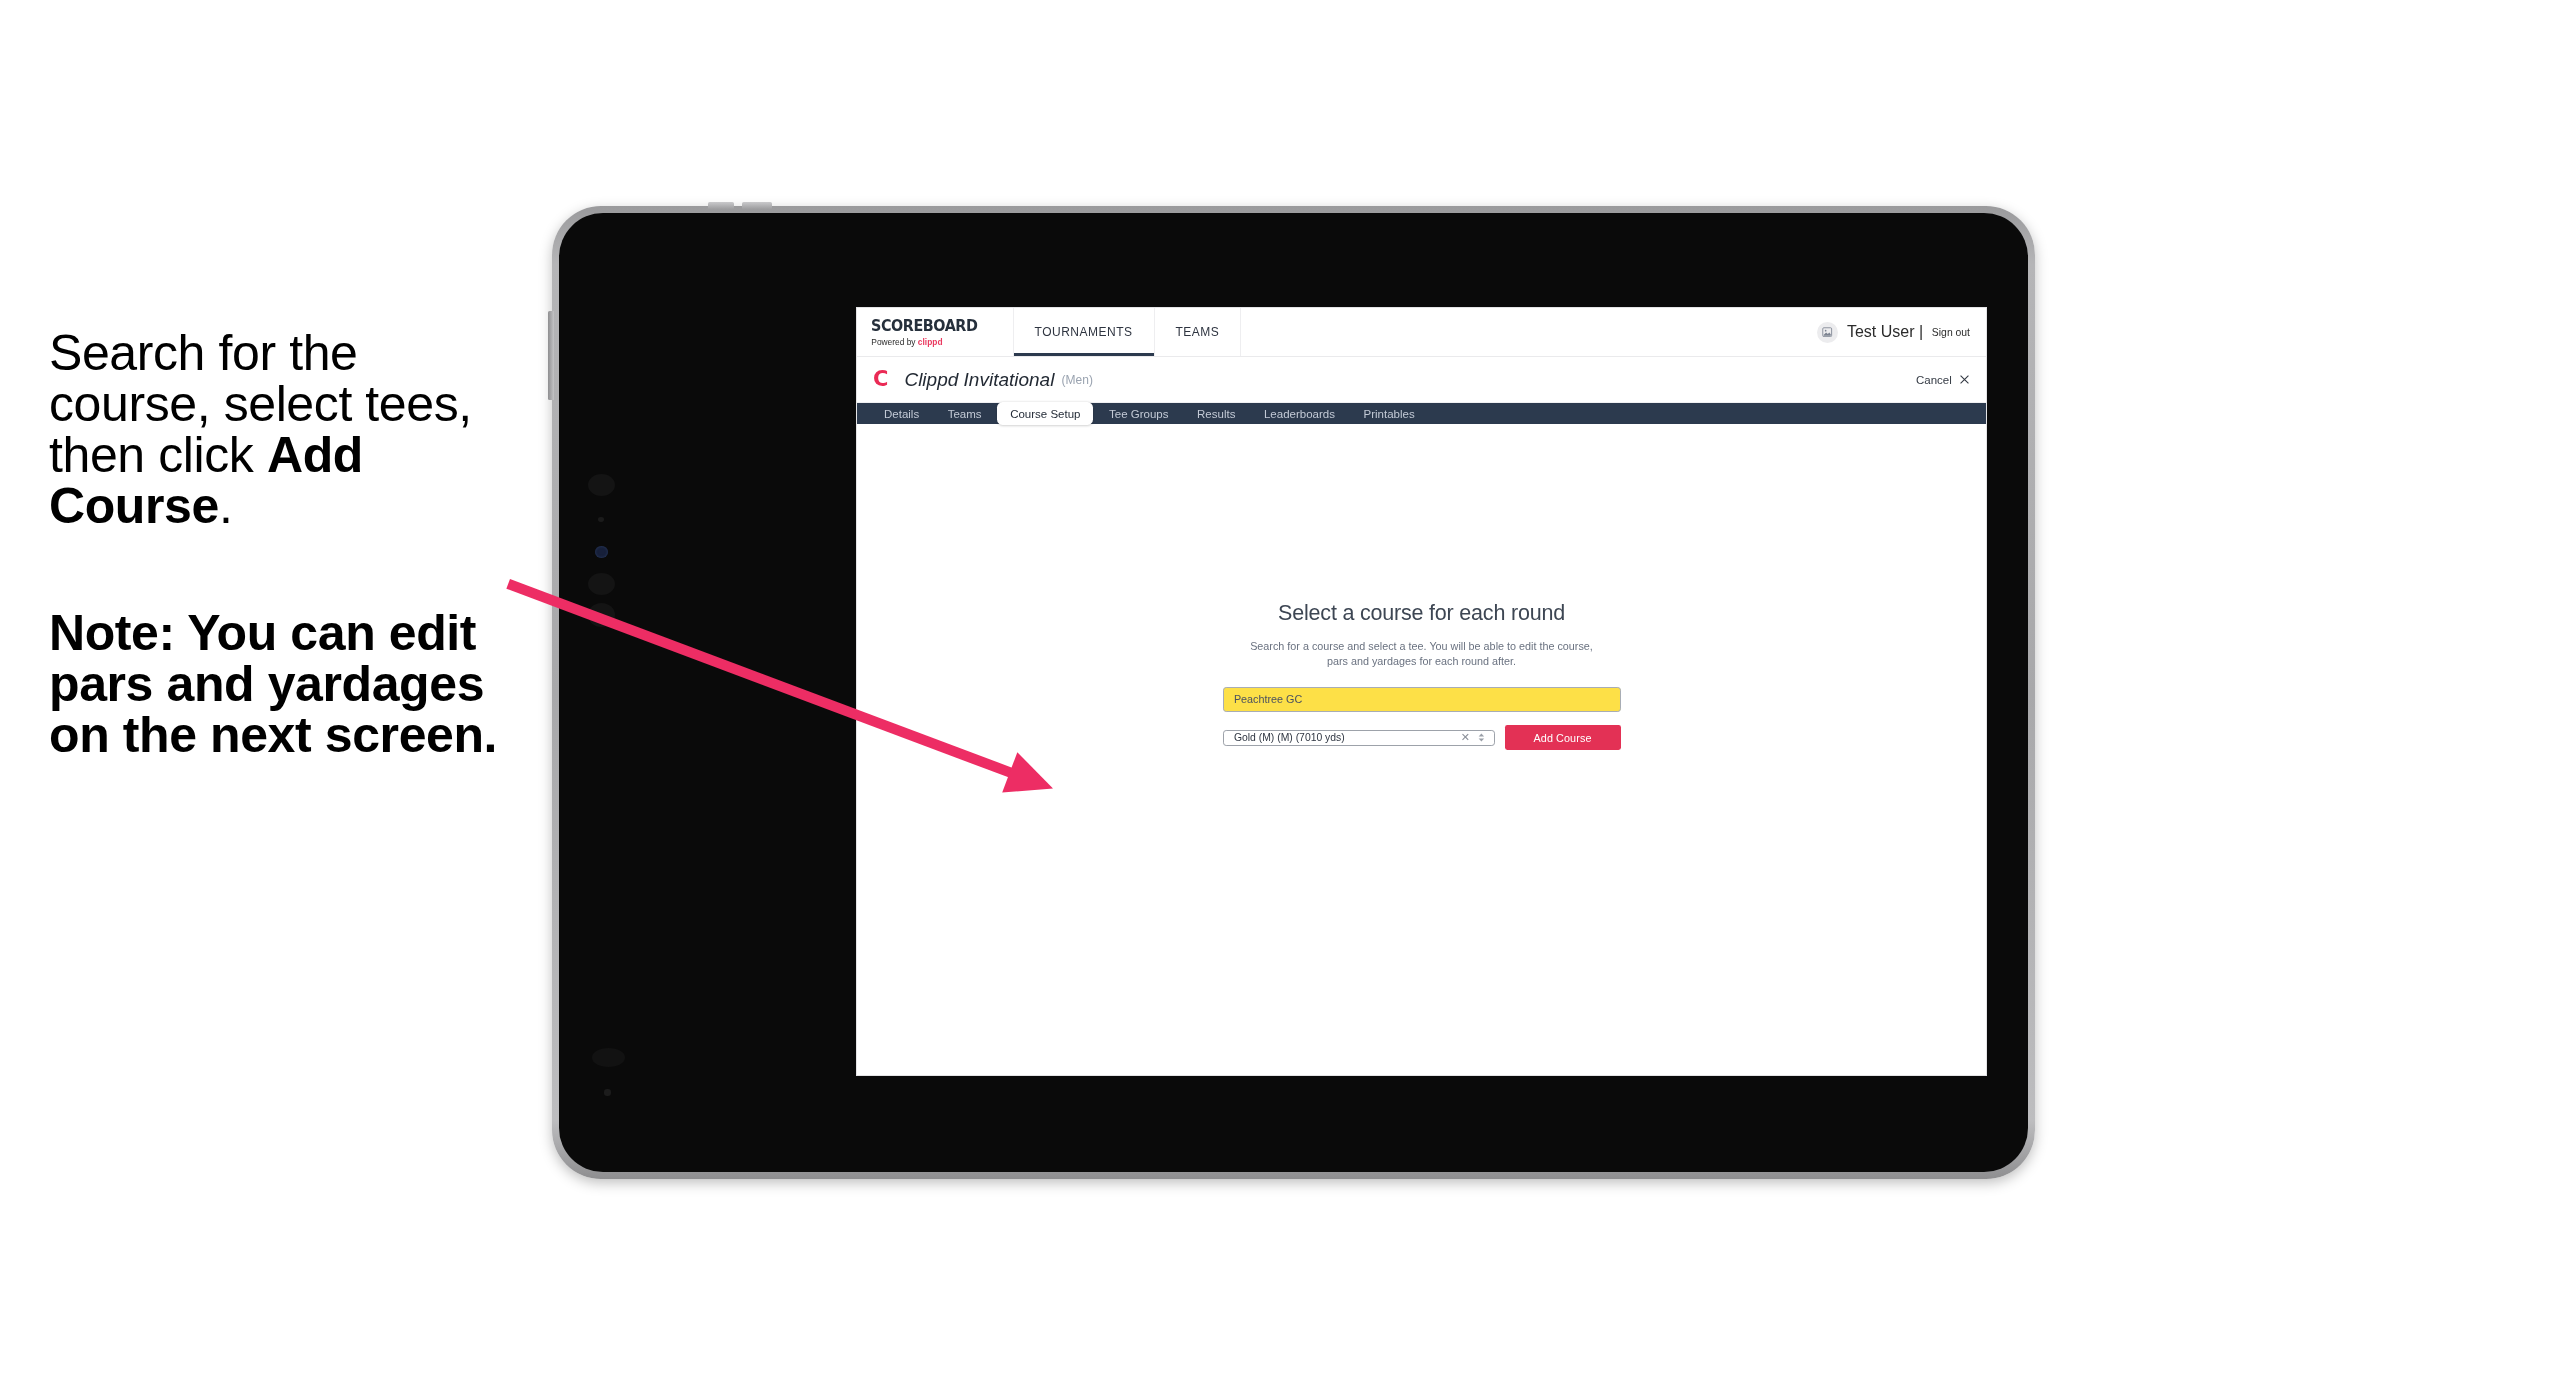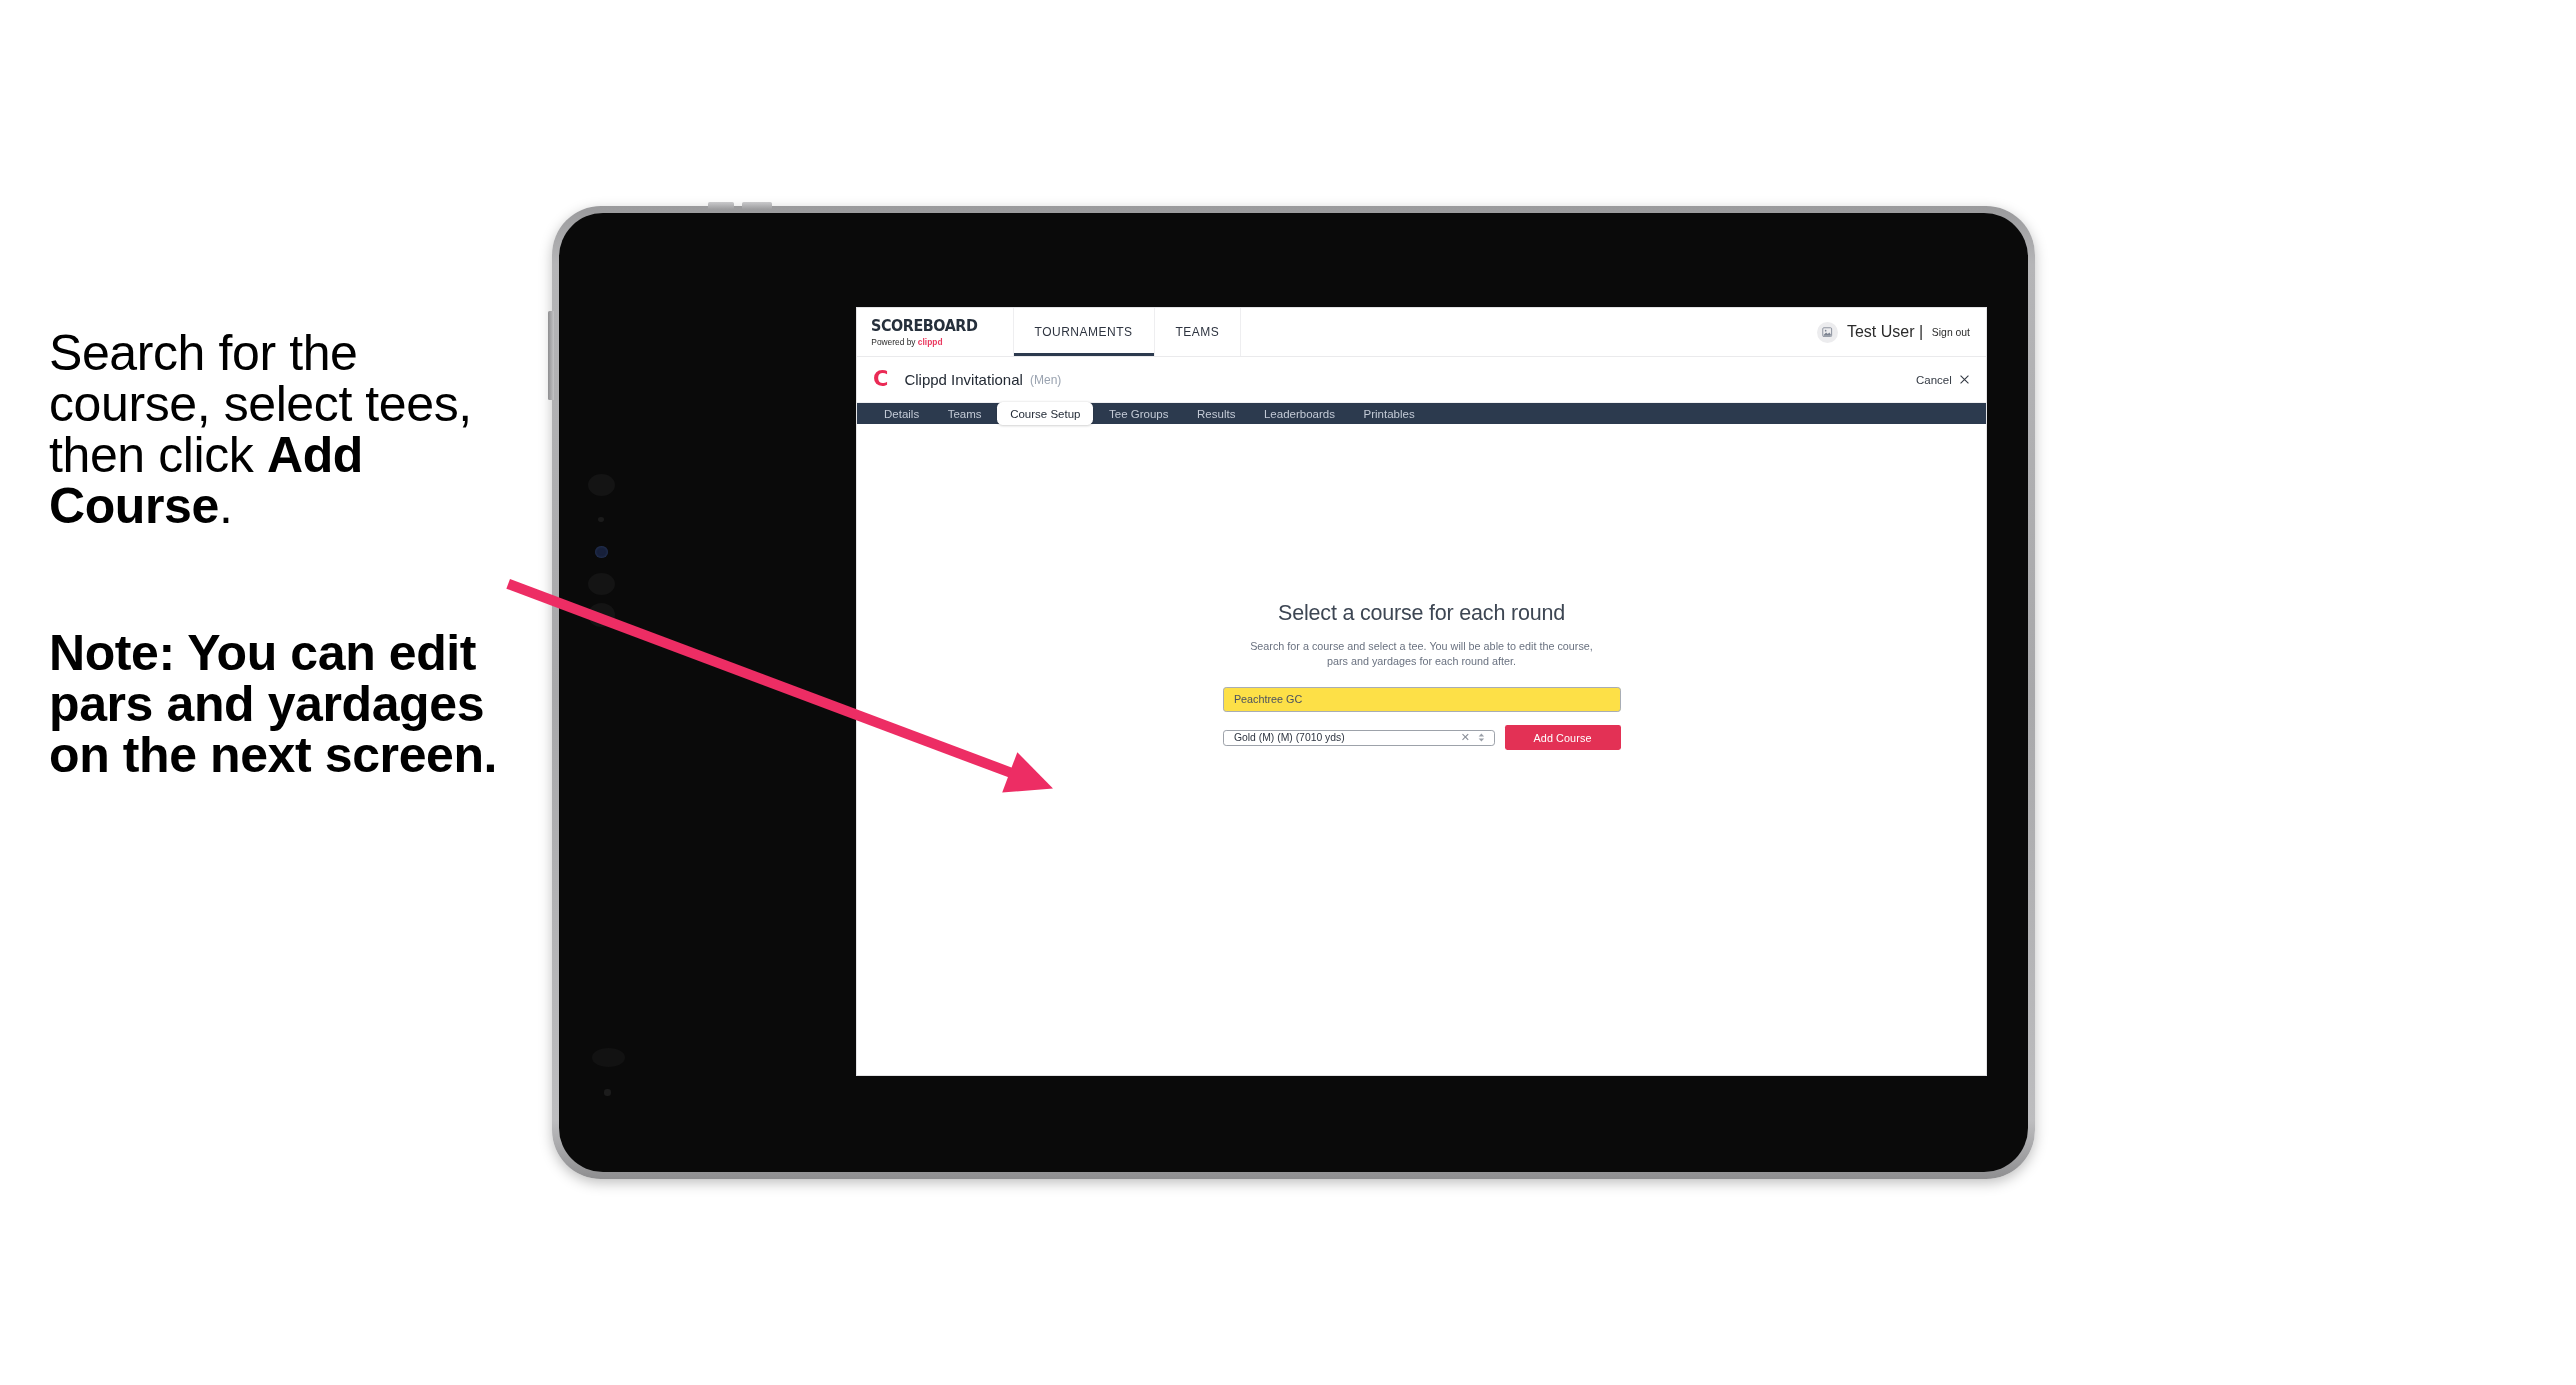--- a/index.html
+++ b/index.html
@@ -21,21 +21,21 @@
   .instr-para {
     font-size: 50px;
     line-height: 1.02;
     color: #000000;
     letter-spacing: -0.4px;
   }
   .instr-para.first { font-weight: 400; }
   .instr-bold { font-weight: 700; }
   .instr-para.second {
     font-weight: 700;
-    margin-top: 96px;
+    margin-top: 76px;
   }
 
   
   #tablet {
     position: absolute;
     left: 552px;
     top: 206px;
     width: 1483px;
     height: 973px;
   }
@@ -179,21 +179,21 @@
     background: #fff;
   }
   .c-logo {
     font-family: "DejaVu Sans", sans-serif;
     font-weight: 700;
     font-size: 21px;
     color: #ea2a55;
     line-height: 1;
     margin-right: 16px;
   }
-  .t-name { font-size: 15px; color: #232a34; }
+  .t-name { font-size: 19px; color: #232a34; font-style: italic; }
   .t-gender { font-size: 12px; color: #9aa3b0; margin-left: 7.2px; }
   .title-spacer { flex: 1; }
   .cancel-wrap {
     display: flex; align-items: center; gap: 7.2px;
     cursor: pointer;
   }
   .cancel-label { font-size: 11.5px; color: #343a44; }
 
   
   .tabbar {

